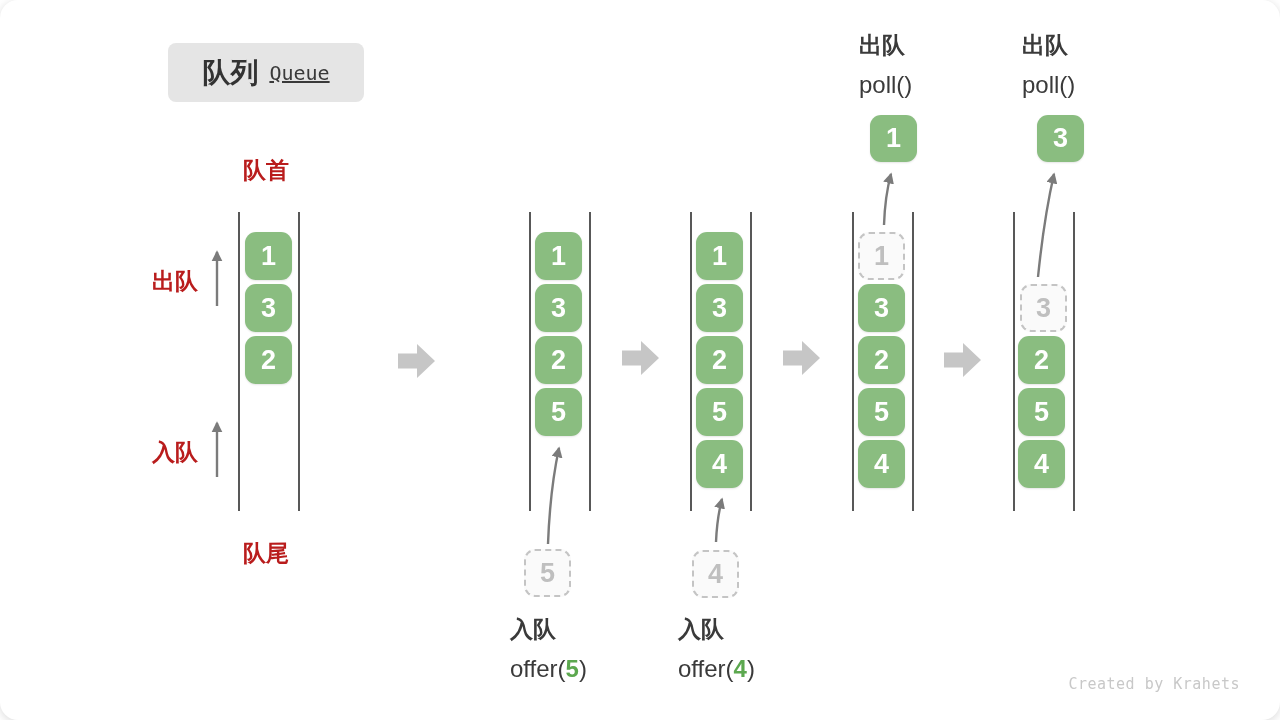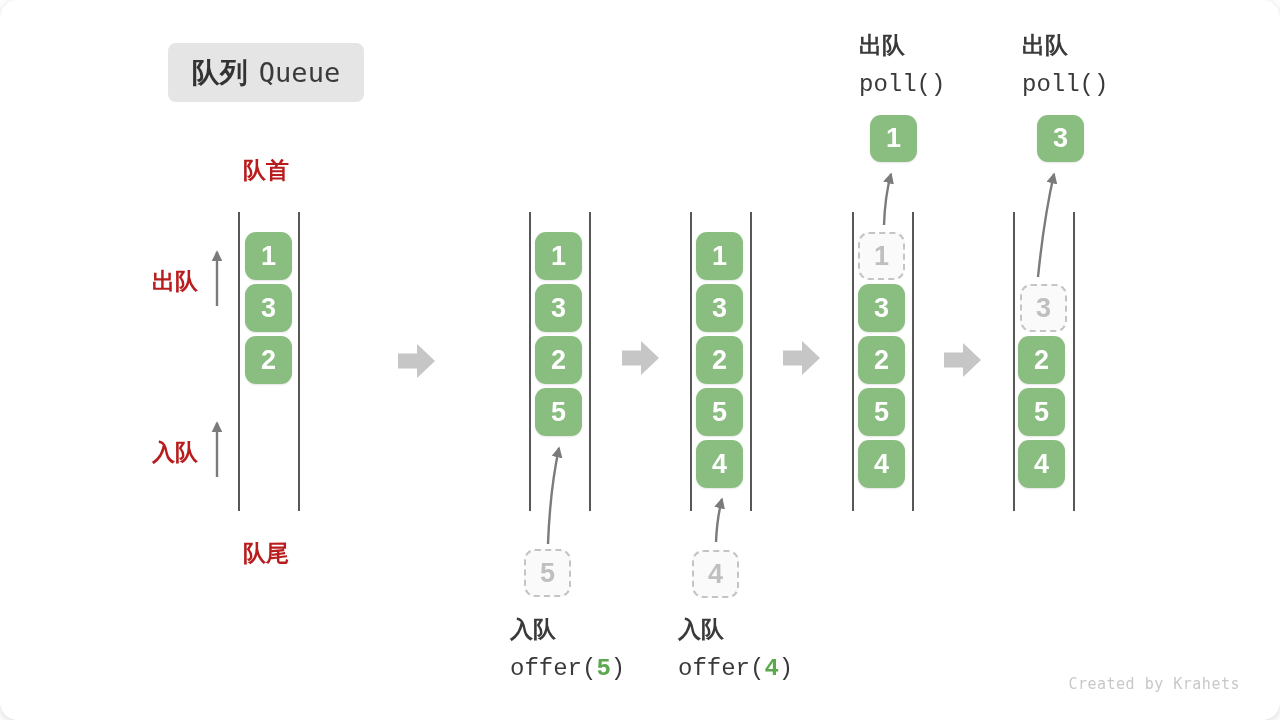--- a/index.html
+++ b/index.html
@@ -9,23 +9,23 @@
     box-shadow:0 2px 10px rgba(0,0,0,.15);
     font-family:"Liberation Sans","DejaVu Sans",sans-serif;
     overflow:hidden;
   }
   .title-box {
     position:absolute; left:168px; top:43px; width:196px; height:59px;
     background:#e5e5e5; border-radius:8px;
     display:flex; align-items:center; justify-content:center; gap:11px;
   }
   .title-zh { font-size:28px; font-weight:700; color:#333333; }
-  .title-en { font-family:"DejaVu Sans Mono","Liberation Mono",monospace; font-size:27px; color:#3a3a3a; }
+  .title-en { font-family:"DejaVu Sans Mono","Liberation Mono",monospace; font-size:20px; color:#3a3a3a;text-decoration:underline; }
   .zh-label { position:absolute; font-size:23px; font-weight:700; color:#b91c1c; white-space:nowrap; }
-  .mono { font-family:Liberation Mono, monospace; font-size:24px; color:#3a3a3a; white-space:nowrap; }
+  .mono { font-family:Liberation Sans, sans-serif; font-size:24px; color:#3a3a3a; white-space:nowrap; }
   .op-block { position:absolute; display:flex; flex-direction:column; gap:10px; }
   .op-block .zh { font-size:23px; font-weight:700; color:#3a3a3a; }
   .arg-green { color:#5ca84f; font-weight:700; }
   .vline { position:absolute; top:212px; height:299px; width:1.5px; background:#585858; }
   .cell {
     position:absolute; width:47px; height:48px; border-radius:11px;
     background:#8abd80; color:#ffffff;
     font-size:27px; font-weight:700;
     display:flex; align-items:center; justify-content:center;
     box-shadow:0 1px 2px rgba(0,0,0,.10);

